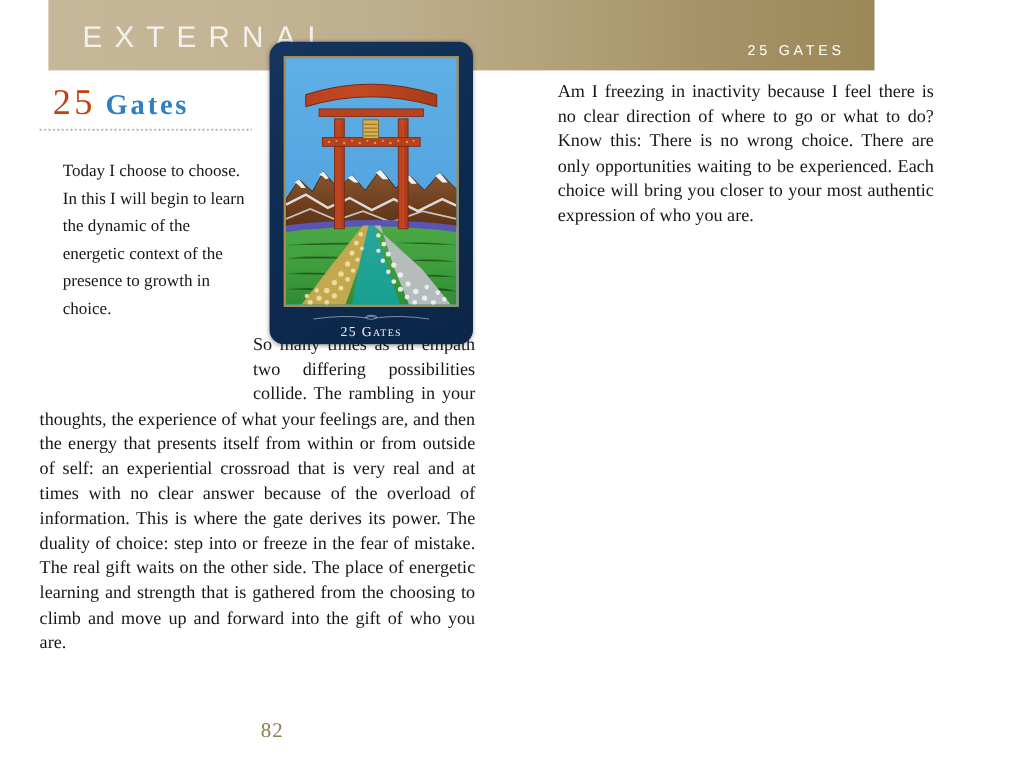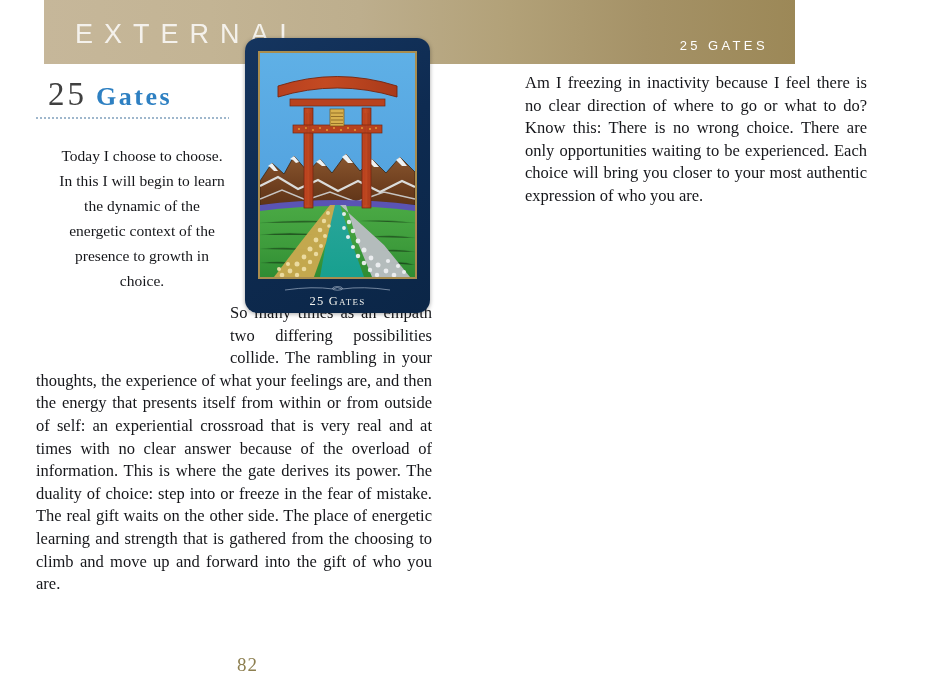--- a/index.html
+++ b/index.html
@@ -65,21 +65,21 @@
   #chapter-title {
     position: absolute;
     left: 48px;
     top: 12px;
     white-space: nowrap;
   }
   #chapter-number {
     font-family: "Liberation Serif", serif;
     font-size: 33px;
     letter-spacing: 3px;
-    color: #404040;
+    color: #c2410c;
   }
   #chapter-name {
     font-family: "Liberation Serif", serif;
     font-size: 26px;
     font-weight: bold;
     letter-spacing: 2.5px;
     color: #2e80c2;
     margin-left: 9px;
   }
   #title-divider {
@@ -94,21 +94,21 @@
   }
 
   #intro-text {
     position: absolute;
     left: 57px;
     top: 79px;
     width: 170px;
     font-size: 15.5px;
     line-height: 25px;
     color: #15161a;
-    text-align: center;
+    text-align: left;
   }
 
   #left-body {
     position: absolute;
     left: 36px;
     top: 238px;
     width: 396px;
     font-size: 16.5px;
     line-height: 22.6px;
     text-align: justify;
@@ -119,21 +119,21 @@
   #left-body .narrow-start {
     float: left;
     width: 194px;
     height: 46px;
     shape-outside: inset(0);
   }
 
   
   #right-page {
     position: absolute;
-    left: 469px; top: 64px;
+    left: 451px; top: 64px;
     width: 469px;
     height: 576px;
   }
   #right-body {
     position: absolute;
     left: 56px;
     top: 8px;
     width: 342px;
     font-size: 16.5px;
     line-height: 22.6px;

